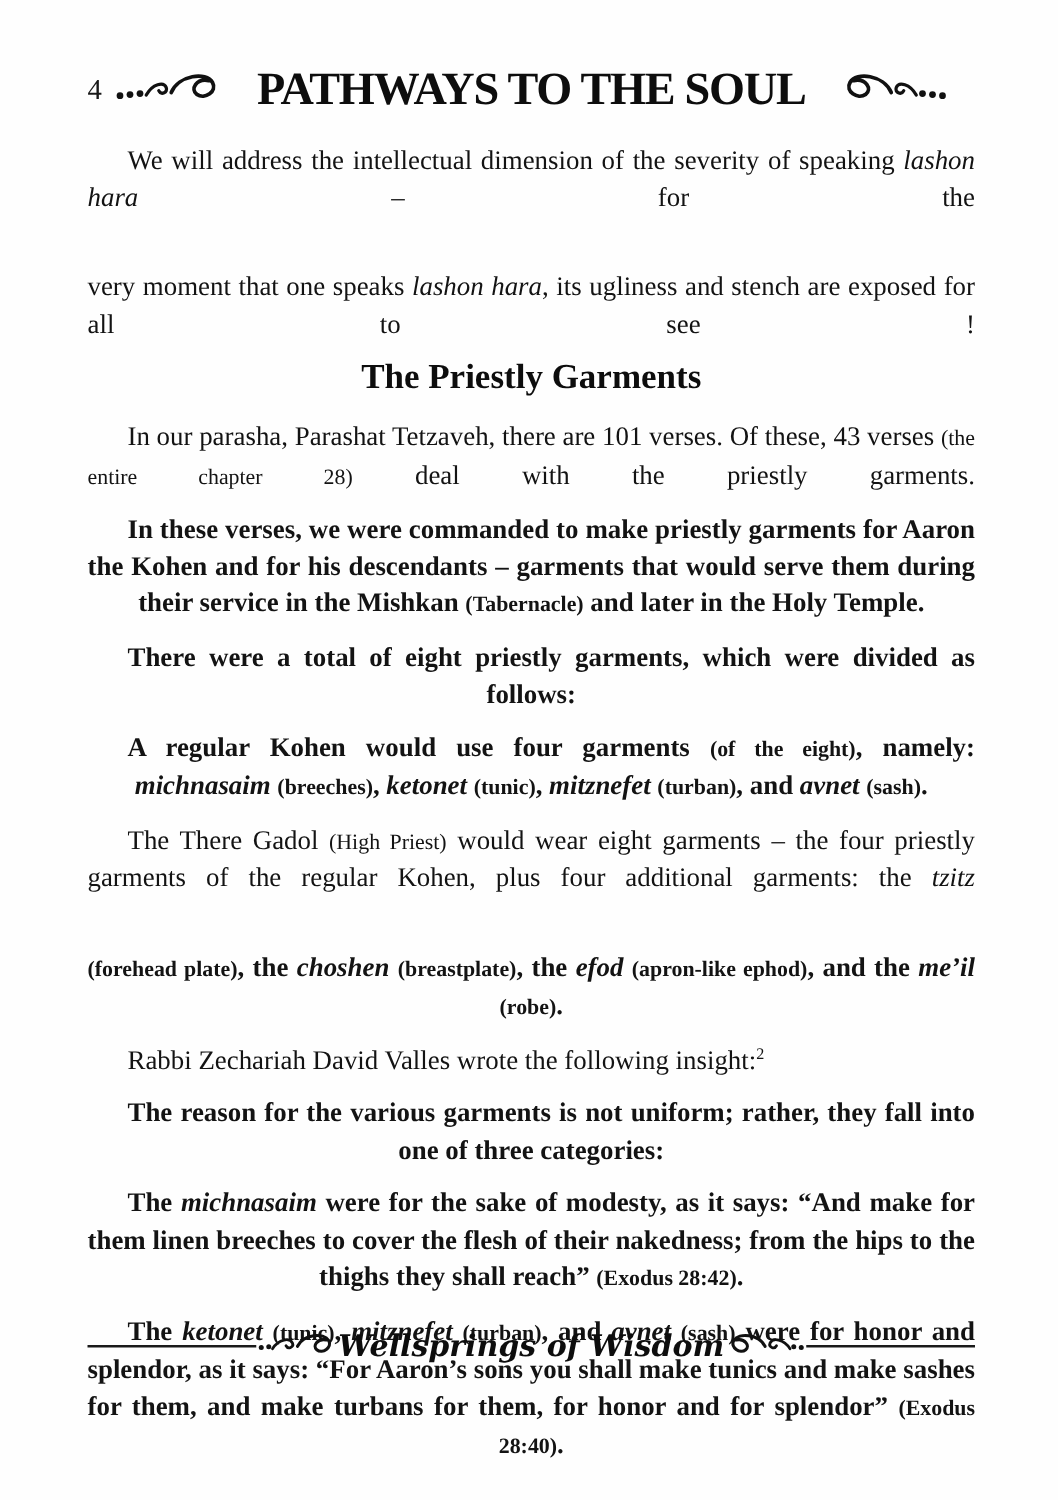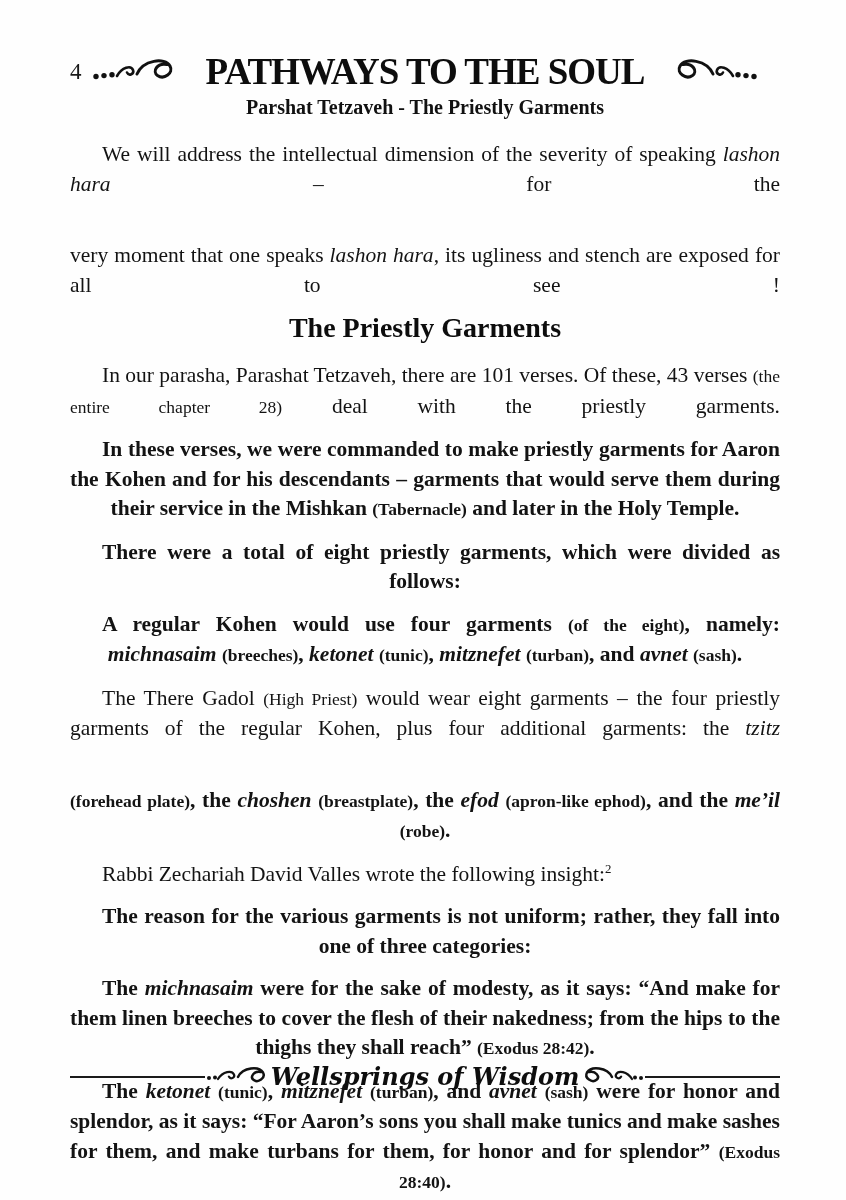--- a/index.html
+++ b/index.html
@@ -86,21 +86,20 @@
               <circle cx="21" cy="17.8" r="2.7"></circle>
           </g>
           <g stroke="#111" fill="none" stroke-linecap="round">
             <path stroke-width="2.6" d="M26,19 C31,10 40,8 42,13 C43.5,17 38,19.5 36,15.5"></path>
             <path stroke-width="3" d="M46,17 C52,3 74,0 79,9 C83,16 73,23 66.5,18.5 C61,14.5 66,5.5 76,7.5"></path>
           </g>
         </svg>
       </div>
       <span class="pagenum-spacer"></span>
     </div>
-    <div class="subtitle">Parshat Tetzaveh - The Priestly Garments</div>
   </div>
 
   <div class="two-col intro">
     <div class="col">
         <p class="para last-justify"><span>We will address the intellectual dimension of the severity of speaking </span><i>lashon hara</i><span> – for the</span></p>
       </div>
     <div class="col">
         <p class="para last-justify noindent"><span>very moment that one speaks </span><i>lashon hara</i><span>, its ugliness and stench are exposed for all to see !</span></p>
       </div>
   </div>

